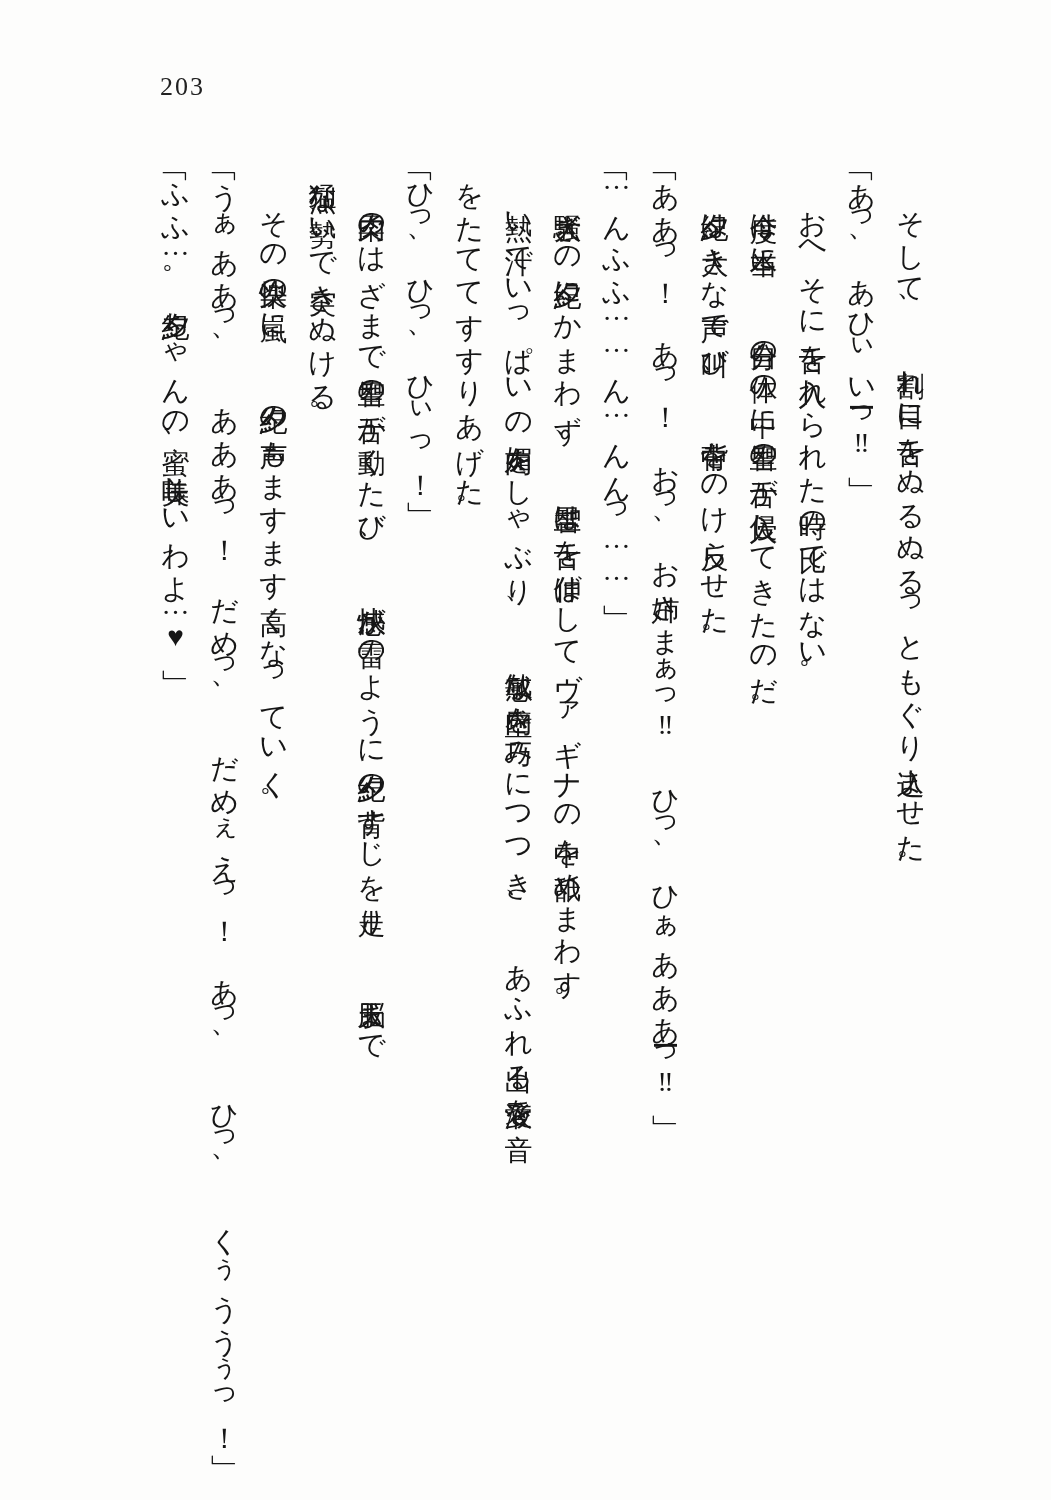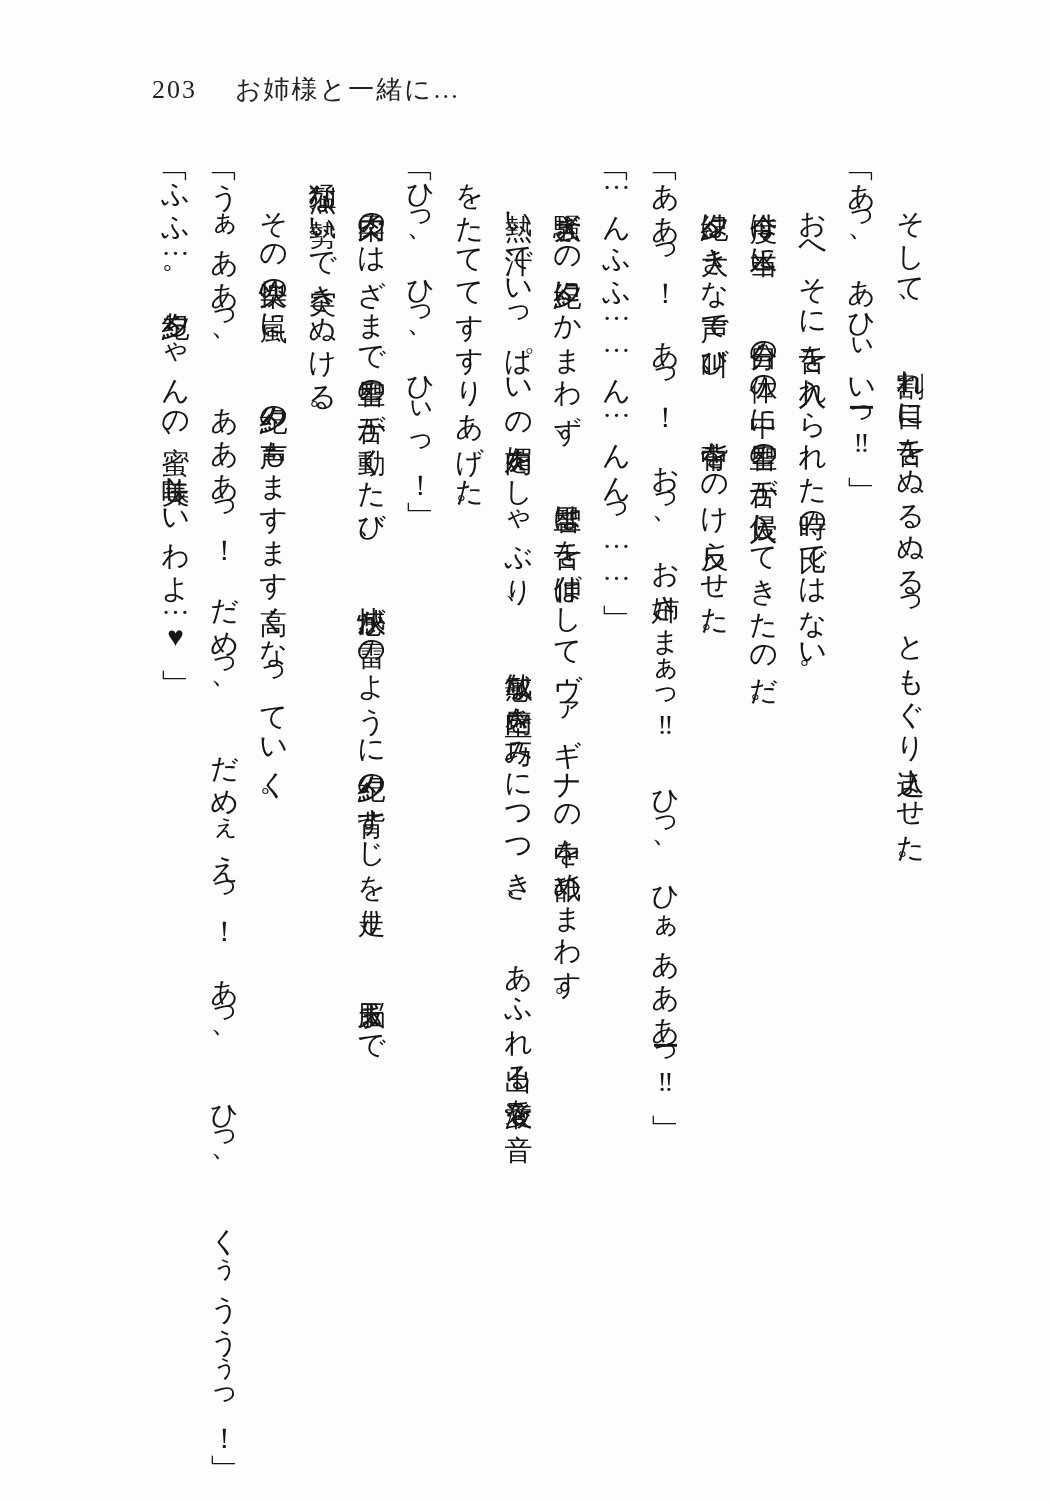--- a/index.html
+++ b/index.html
@@ -11,21 +11,21 @@
   .page{
     position:relative;
     width:1051px;height:1500px;
     background:#fdfdfc;
     color:#1b1b1b;
     overflow:hidden;
   }
   
   .running-head{
     position:absolute;
-    left:152px;top:72px;
+    left:160px;top:72px;
     display:flex;
     align-items:baseline;
     gap:38px;
     font-size:26px;
     letter-spacing:2px;
     color:#222;
   }
   
   .text-body{
     position:absolute;
@@ -48,21 +48,20 @@
     text-indent:29px;
   }
 </style>
 </head>
 <body>
 
 <div class="page">
 
   <div class="running-head">
     <span>203</span>
-    <span>お姉様と一緒に…</span>
   </div>
 
   <div class="text-body">
     <p class="indent">そして、　割れ目に舌をぬるぬるっともぐり込ませた。</p>
     <p>「あっ、あひぃいーっ‼」</p>
     <p class="indent">おへそに舌を入れられた時の比ではない。</p>
     <p class="indent">今度は本当に、　自分の体の中に智里の舌が侵入してきたのだ。</p>
     <p class="indent">夕紀は大きな声で叫び、　背中をのけ反らせた。</p>
     <p>「ああっ！　あっ！　おっ、お姉さまぁっ‼　ひっ、ひぁあああーっ‼」</p>
     <p>「…んふふ……ん…んんっ……」</p>

